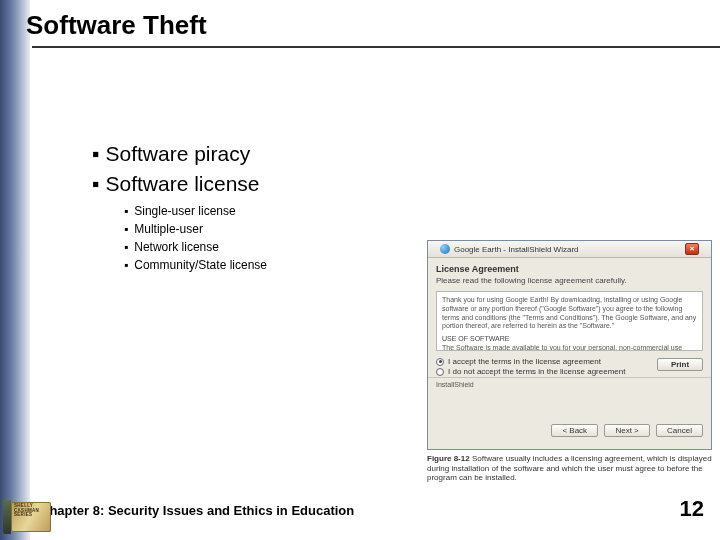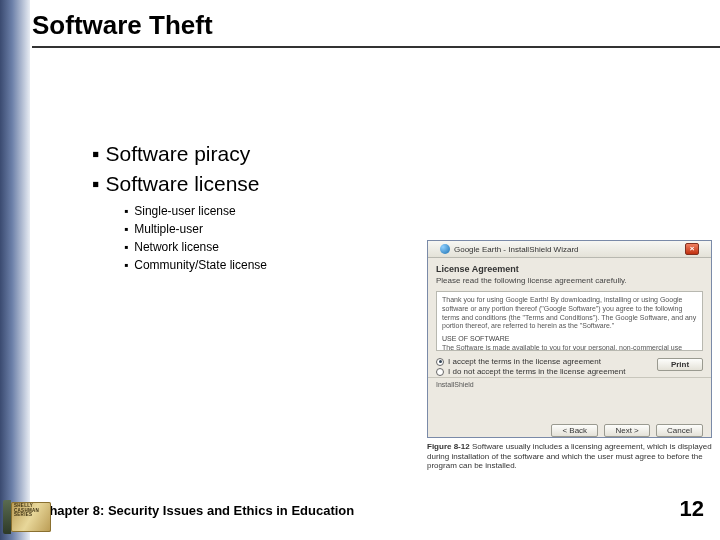--- a/index.html
+++ b/index.html
@@ -17,21 +17,21 @@
     background: linear-gradient(to right, #3a4a70 0%, #6b7fa8 40%, #e8ecf3 100%);
   }
   .top-rule {
     position: absolute;
     left: 32px; right: 0; top: 46px;
     height: 2px;
     background: #333;
   }
   .title {
     position: absolute;
-    left: 32px; top: 10px;
+    left: 26px; top: 10px;
     font-size: 26px;
     font-weight: bold;
     color: #000;
   }
   .content {
     position: absolute;
     left: 92px; top: 100px;
     width: 600px;
     color: #000;
     margin-top: 40px;
@@ -84,21 +84,21 @@
   .win-title .close {
     margin-left: auto;
     width: 14px; height: 12px;
     background: linear-gradient(#f08060,#c03010);
     border: 1px solid #803020;
     border-radius: 2px;
     color: #fff; font-weight: bold;
     font-size: 8px; line-height: 10px;
     text-align: center;
   }
-  .win-inner { padding: 6px 8px 0; }
+  .win-inner { padding: 6px 8px 12px; }
   .la-head { font-weight: bold; font-size: 9px; margin-bottom: 2px; }
   .la-sub { font-size: 8px; color: #444; margin-bottom: 6px; }
   .la-box {
     background: #fff;
     border: 1px solid #b8b8b0;
     padding: 4px 5px;
     height: 60px;
     font-size: 7px; color: #555;
     line-height: 1.25;
     overflow: hidden;

